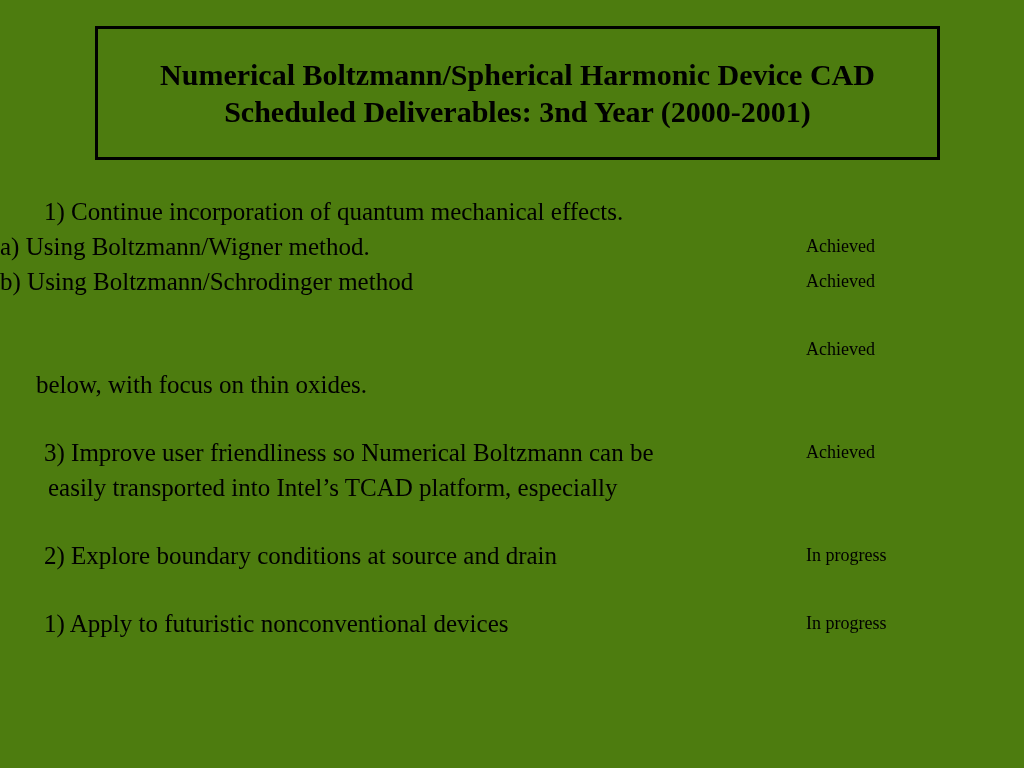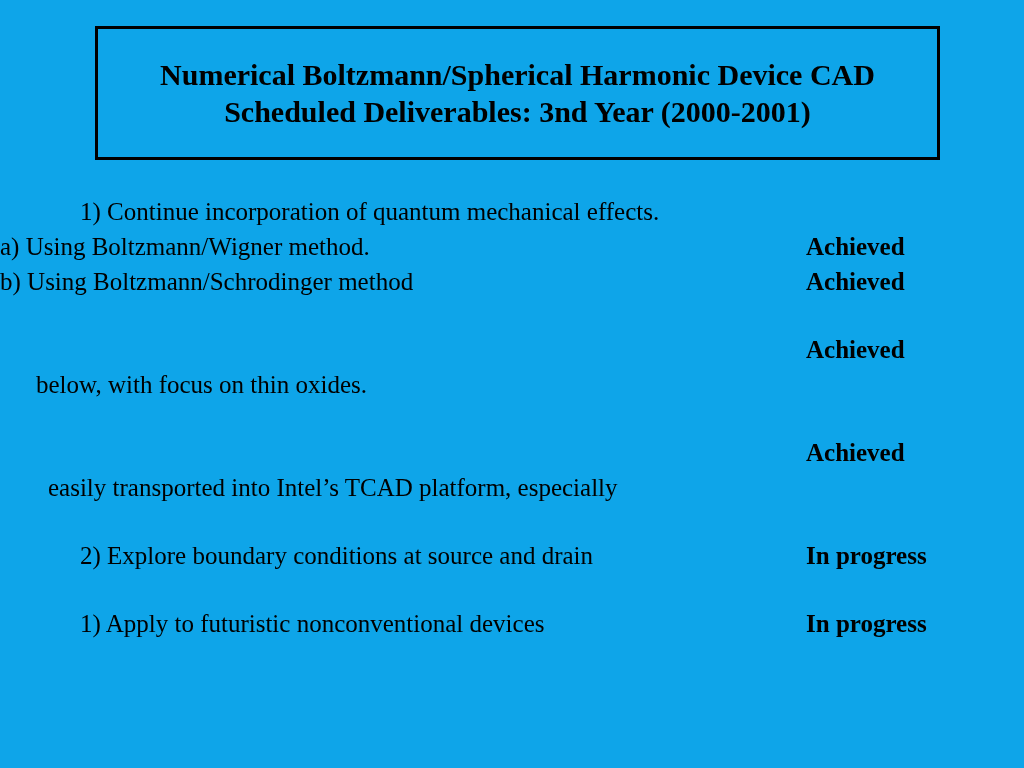--- a/index.html
+++ b/index.html
@@ -4,21 +4,21 @@
 <style>
   html, body {
     margin: 0;
     padding: 0;
     background: #ffffff;
   }
   #slide {
     position: relative;
     width: 1024px;
     height: 768px;
-    background: #0ea5e9;
+    background: #4d7c0f;
     font-family: "Liberation Serif", "DejaVu Serif", serif;
     color: #000000;
     overflow: hidden;
   }
   .title-box {
     position: absolute;
     left: 95px;
     top: 26px;
     width: 845px;
     height: 134px;
@@ -46,31 +46,30 @@
     position: relative;
     height: 35px;
     line-height: 35px;
     font-size: 25px;
     white-space: nowrap;
     box-sizing: border-box;
   }
   .spacer {
     height: 33px;
   }
-  .ind-0 { padding-left: 80px; }
+  .ind-0 { padding-left: 44px; }
   .ind-1 { }
   .ind-2 { padding-left: 36px; }
   .ind-3 { padding-left: 48px; }
   .status {
     position: absolute;
     left: 806px;
     top: 0;
     line-height: 35px;
-    font-size: 25px;
-    font-weight: bold;
+    font-size: 18px;
   }
 </style>
 </head>
 <body>
 
 <div id="slide">
 
   <div class="title-box">
     <div class="title-line">Numerical Boltzmann/Spherical Harmonic Device CAD</div>
     <div class="title-line">Scheduled Deliverables: 3nd Year (2000-2001)</div>
@@ -98,20 +97,21 @@
       <span class="status">Achieved</span>
     </div>
 
     <div class="line ind-2">
       <span>below, with focus on thin oxides.</span>
     </div>
 
     <div class="spacer"></div>
 
     <div class="line ind-0">
+      <span>3) Improve user friendliness so Numerical Boltzmann can be</span>
       <span class="status">Achieved</span>
     </div>
 
     <div class="line ind-3">
       <span>easily transported into Intel’s TCAD platform, especially</span>
     </div>
 
 
     <div class="spacer"></div>
 

